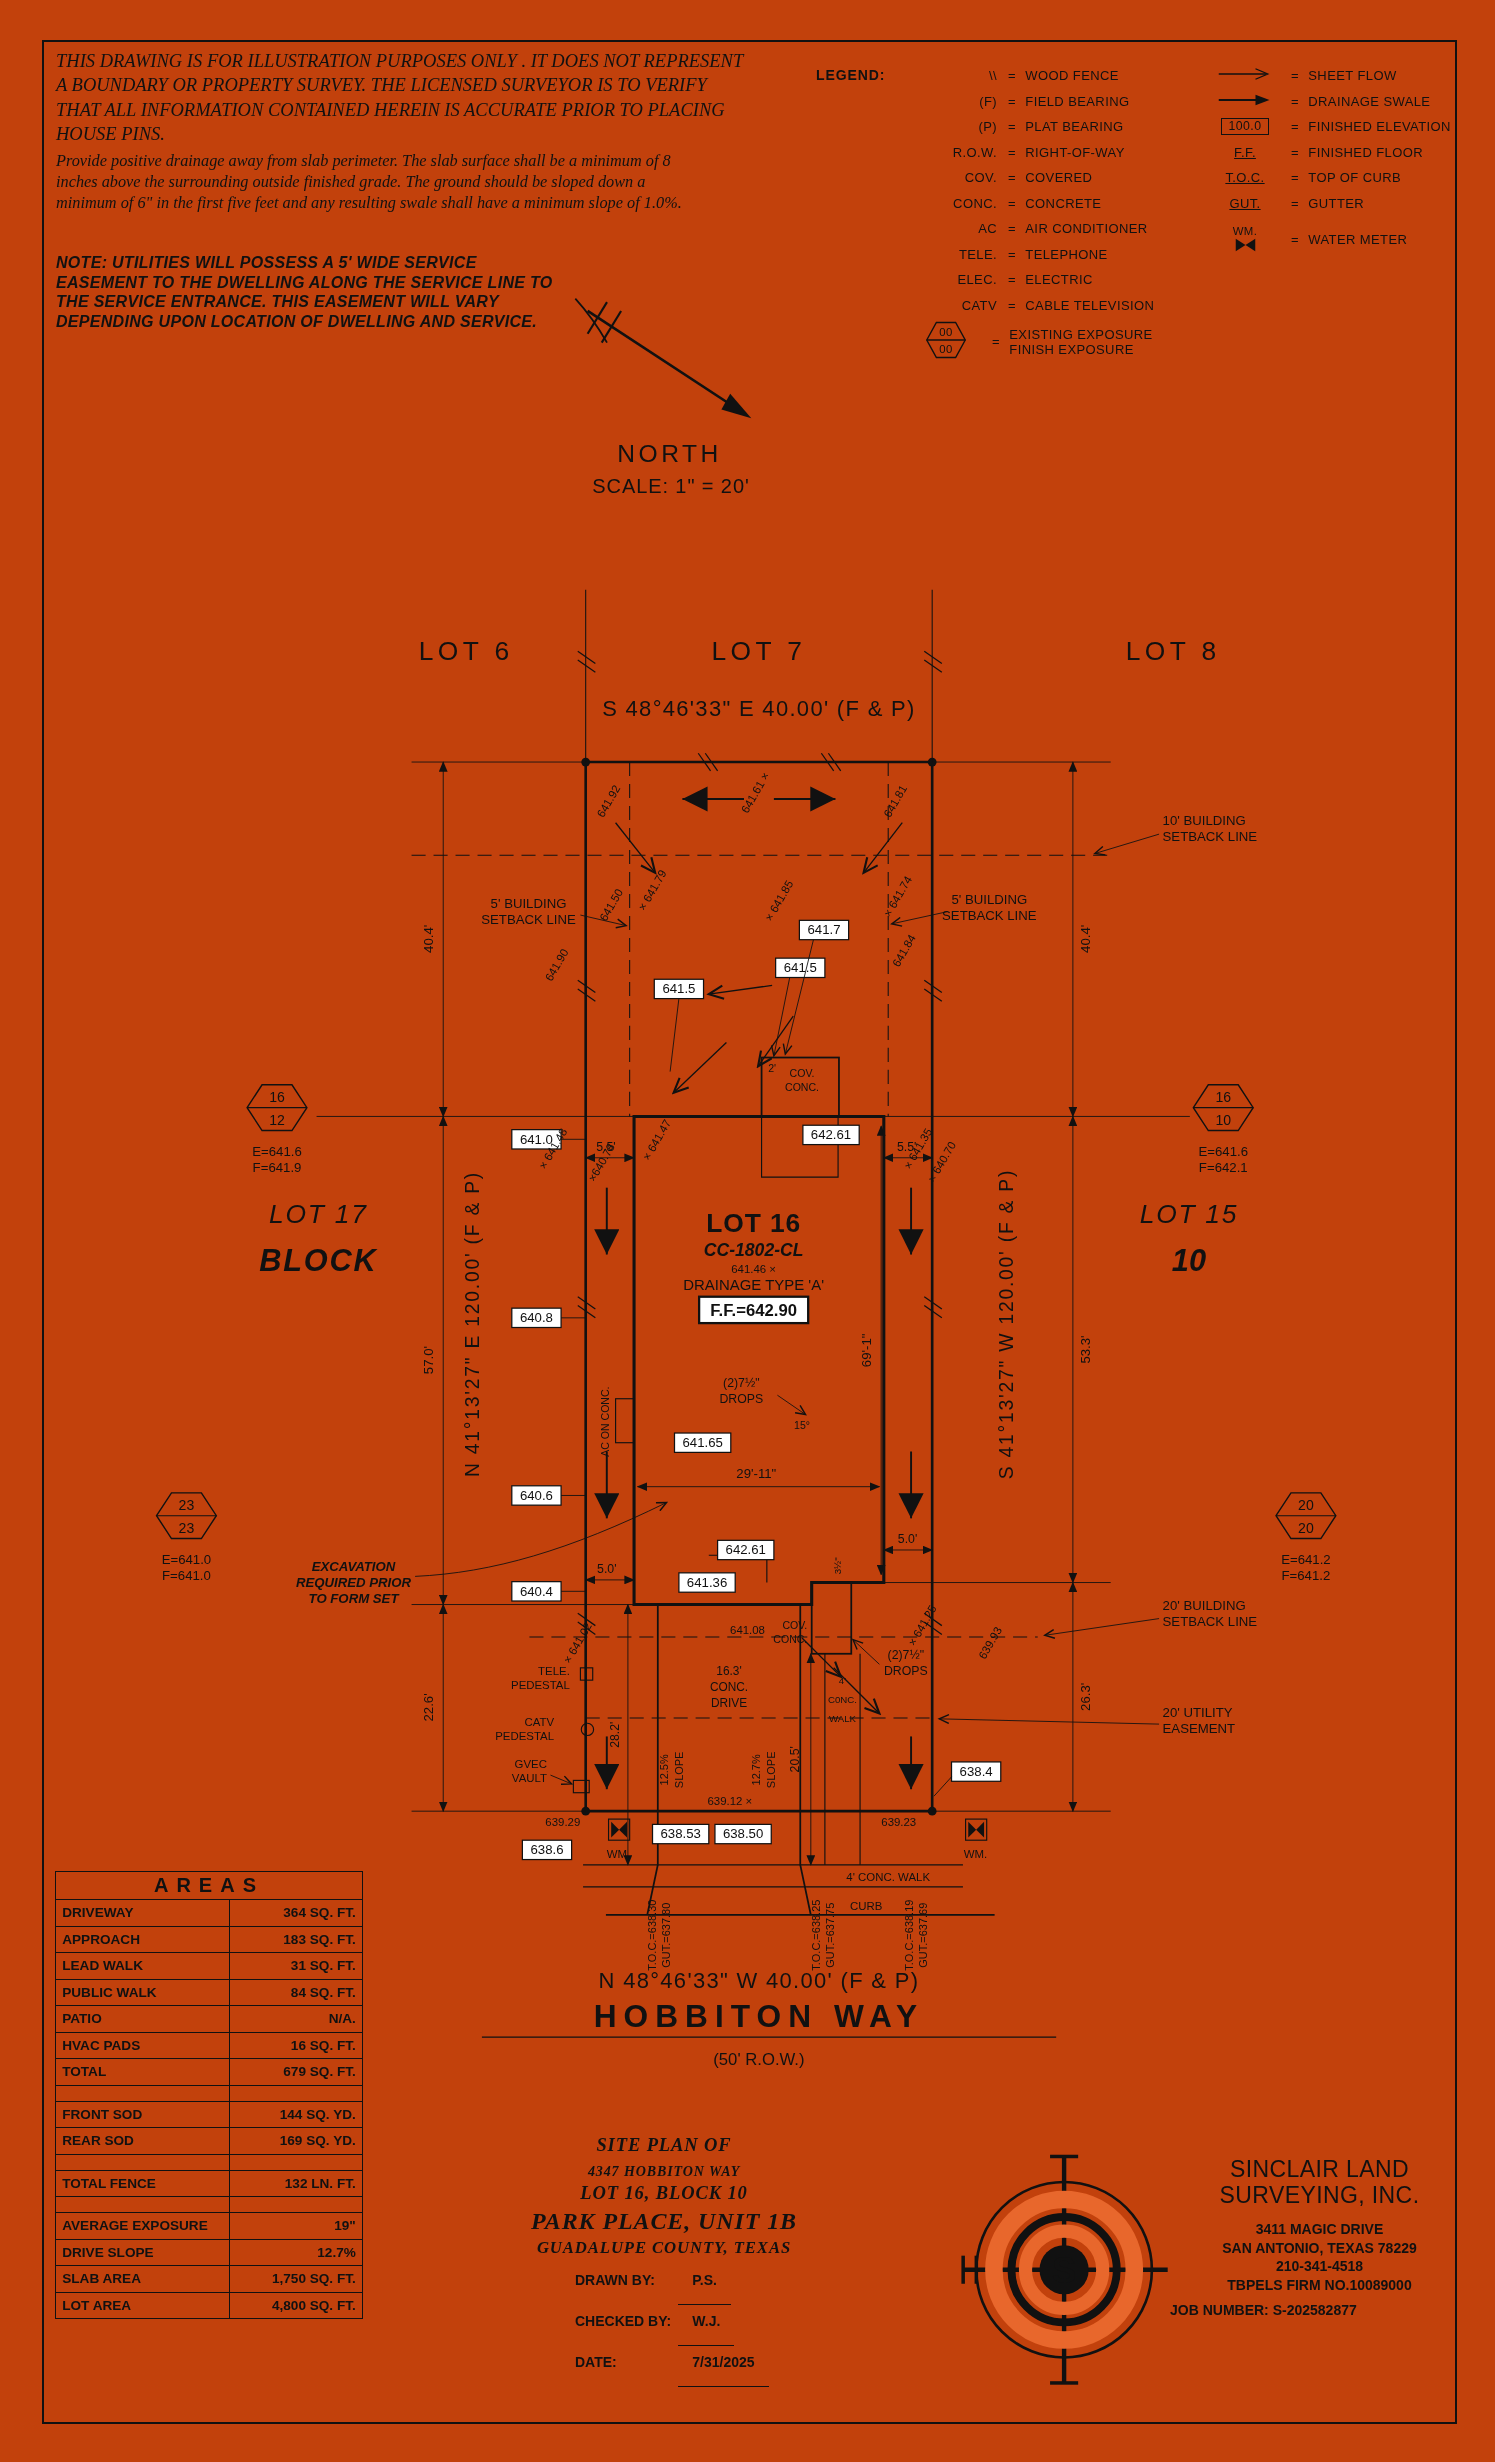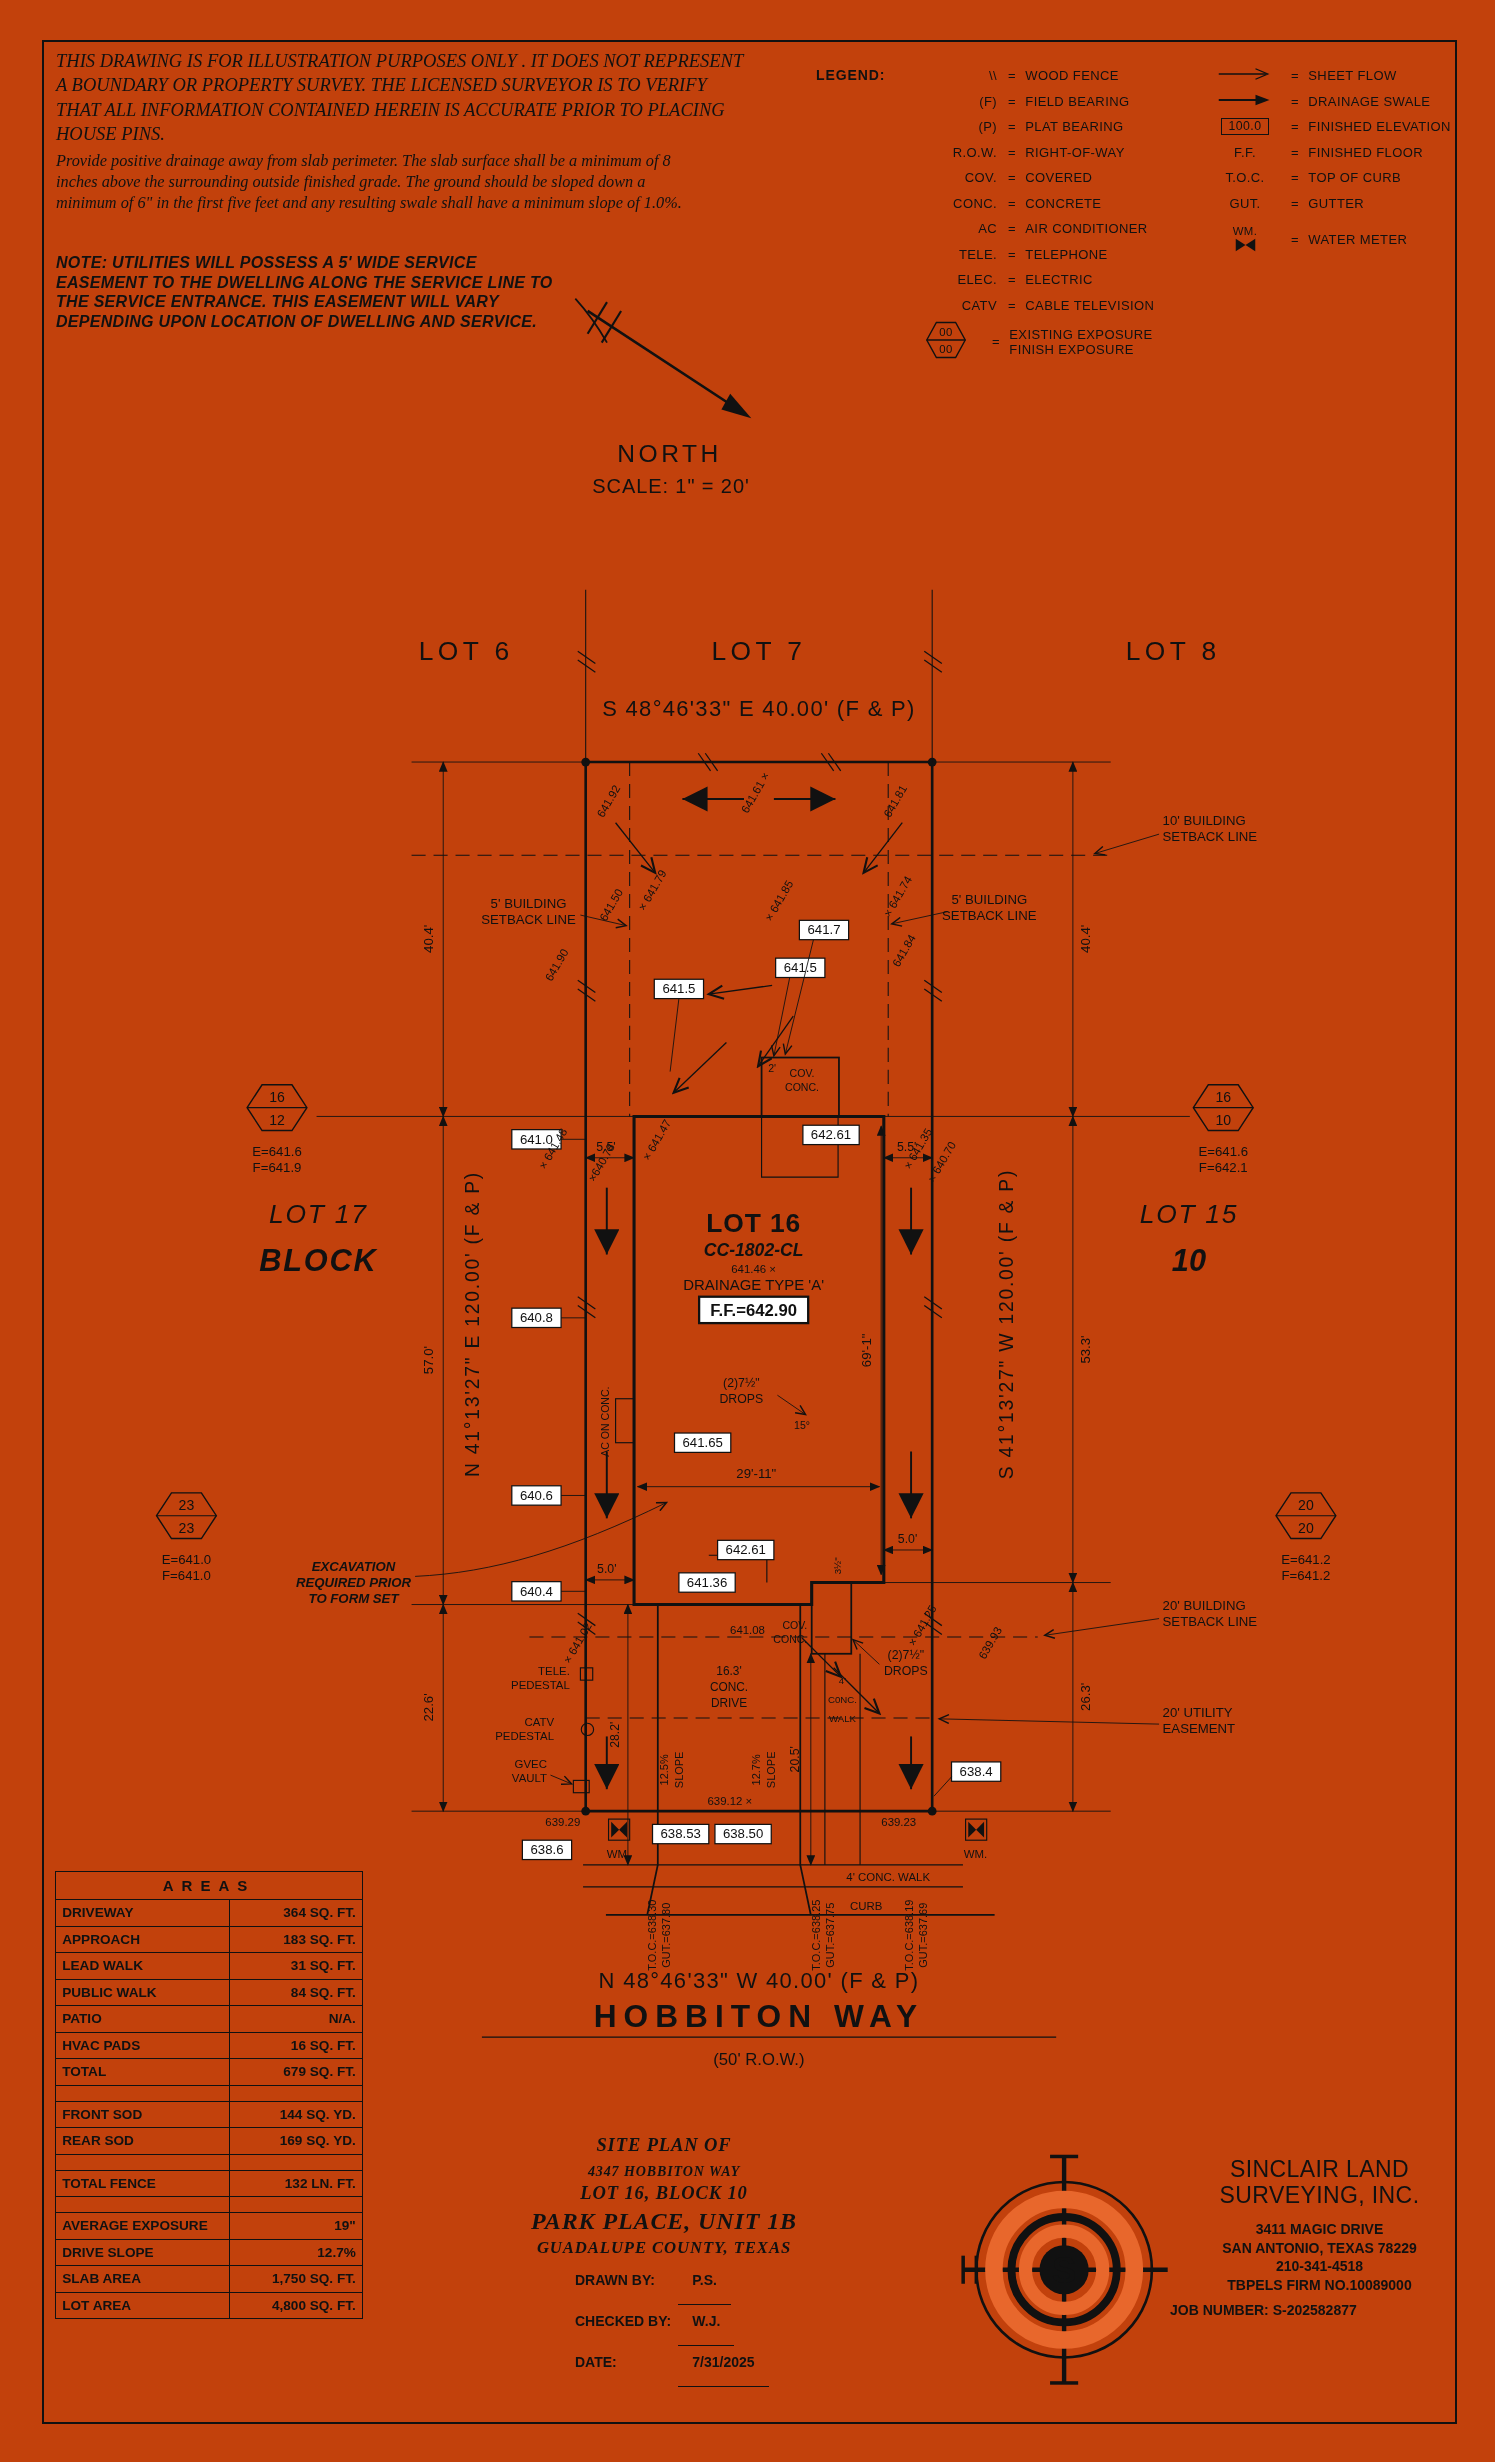--- a/index.html
+++ b/index.html
@@ -12,21 +12,21 @@
   .note{position:absolute;left:56px;top:253px;width:510px;font:italic bold 16px/1.22 "Liberation Sans",sans-serif;letter-spacing:0.3px;}
   
   .legend{position:absolute;left:816px;top:63px;width:655px;}
   .leg-title{position:absolute;left:0;top:3.5px;font:bold 14px "Liberation Sans",sans-serif;letter-spacing:0.9px;}
   .leg-col{position:absolute;top:0;}
   .leg-left{left:88px;width:290px;}
   .leg-right{left:387px;width:268px;}
   .lg-row{display:flex;align-items:center;height:25.5px;font:13px "Liberation Sans",sans-serif;letter-spacing:0.4px;}
   .lg-row.tall{height:47px;}
   .lg-sym{width:93px;text-align:right;padding-right:7px;white-space:nowrap;}
-  .lg-sym.ctr{text-align:center;padding-right:0;width:84px;}
+  .lg-sym.ctr{text-align:center;padding-right:0;width:84px;text-decoration:underline;}
   .lg-eq{width:16px;text-align:center;}
   .lg-lab{flex:1;padding-left:5.3px;white-space:nowrap;}
   .fe-box{display:inline-block;border:1.4px solid #111;padding:0 6.2px 0.9px;font-size:12.3px;}
   .wm-stack{display:flex;flex-direction:column;align-items:center;width:84px;}
   .wm-stack span{font-size:11.4px;line-height:11.4px;}
   
   .north-label{position:absolute;left:573px;top:440px;width:193px;text-align:center;
                font:24.6px "Liberation Sans",sans-serif;letter-spacing:3.5px;}
   .scale-label{position:absolute;left:526px;top:475px;width:290px;text-align:center;
                font:20px "Liberation Sans",sans-serif;letter-spacing:0.9px;}
@@ -40,21 +40,21 @@
   .thin{stroke:#111;stroke-width:1.3;fill:none;}
   .dash{stroke:#111;stroke-width:1.2;fill:none;stroke-dasharray:16 9;}
   .ebox{fill:#fff;stroke:#111;stroke-width:1.4;}
   .swale{stroke:#111;stroke-width:2.2;fill:none;}
   .flow{stroke:#111;stroke-width:1.5;fill:none;}
   
   table.areas{position:absolute;left:55px;top:1871px;width:308px;border-collapse:collapse;}
   table.areas td{border:1.5px solid #111;font:bold 13.6px "Liberation Sans",sans-serif;height:25.5px;padding:0 6.2px;}
   table.areas td.v{width:120px;text-align:right;white-space:nowrap;}
   table.areas tr.sp td{height:15px;}
-  table.areas td.ttl{text-align:center;font-size:15px;letter-spacing:8px;height:27px;}
+  table.areas td.ttl{text-align:center;font-size:20px;letter-spacing:8px;height:27px;}
   
   .tblock{position:absolute;left:473px;top:2128px;width:382px;text-align:center;
           font-family:"Liberation Serif",serif;font-weight:bold;font-style:italic;}
   .tb1{font-size:18.5px;letter-spacing:0.9px;margin-top:7px;}
   .tb2{font-size:14px;margin-top:8px;letter-spacing:0.9px;}
   .tb3{font-size:18.5px;margin-top:2.6px;letter-spacing:0.9px;}
   .tb4{font-size:24px;margin-top:4.4px;letter-spacing:0.9px;}
   .tb5{font-size:16.7px;margin-top:3px;letter-spacing:0.9px;}
   .tb-meta{margin-top:14px;text-align:left;padding-left:102px;font:bold 14px "Liberation Sans",sans-serif;font-style:normal;}
   .tb-meta .row{margin-bottom:8px;}

